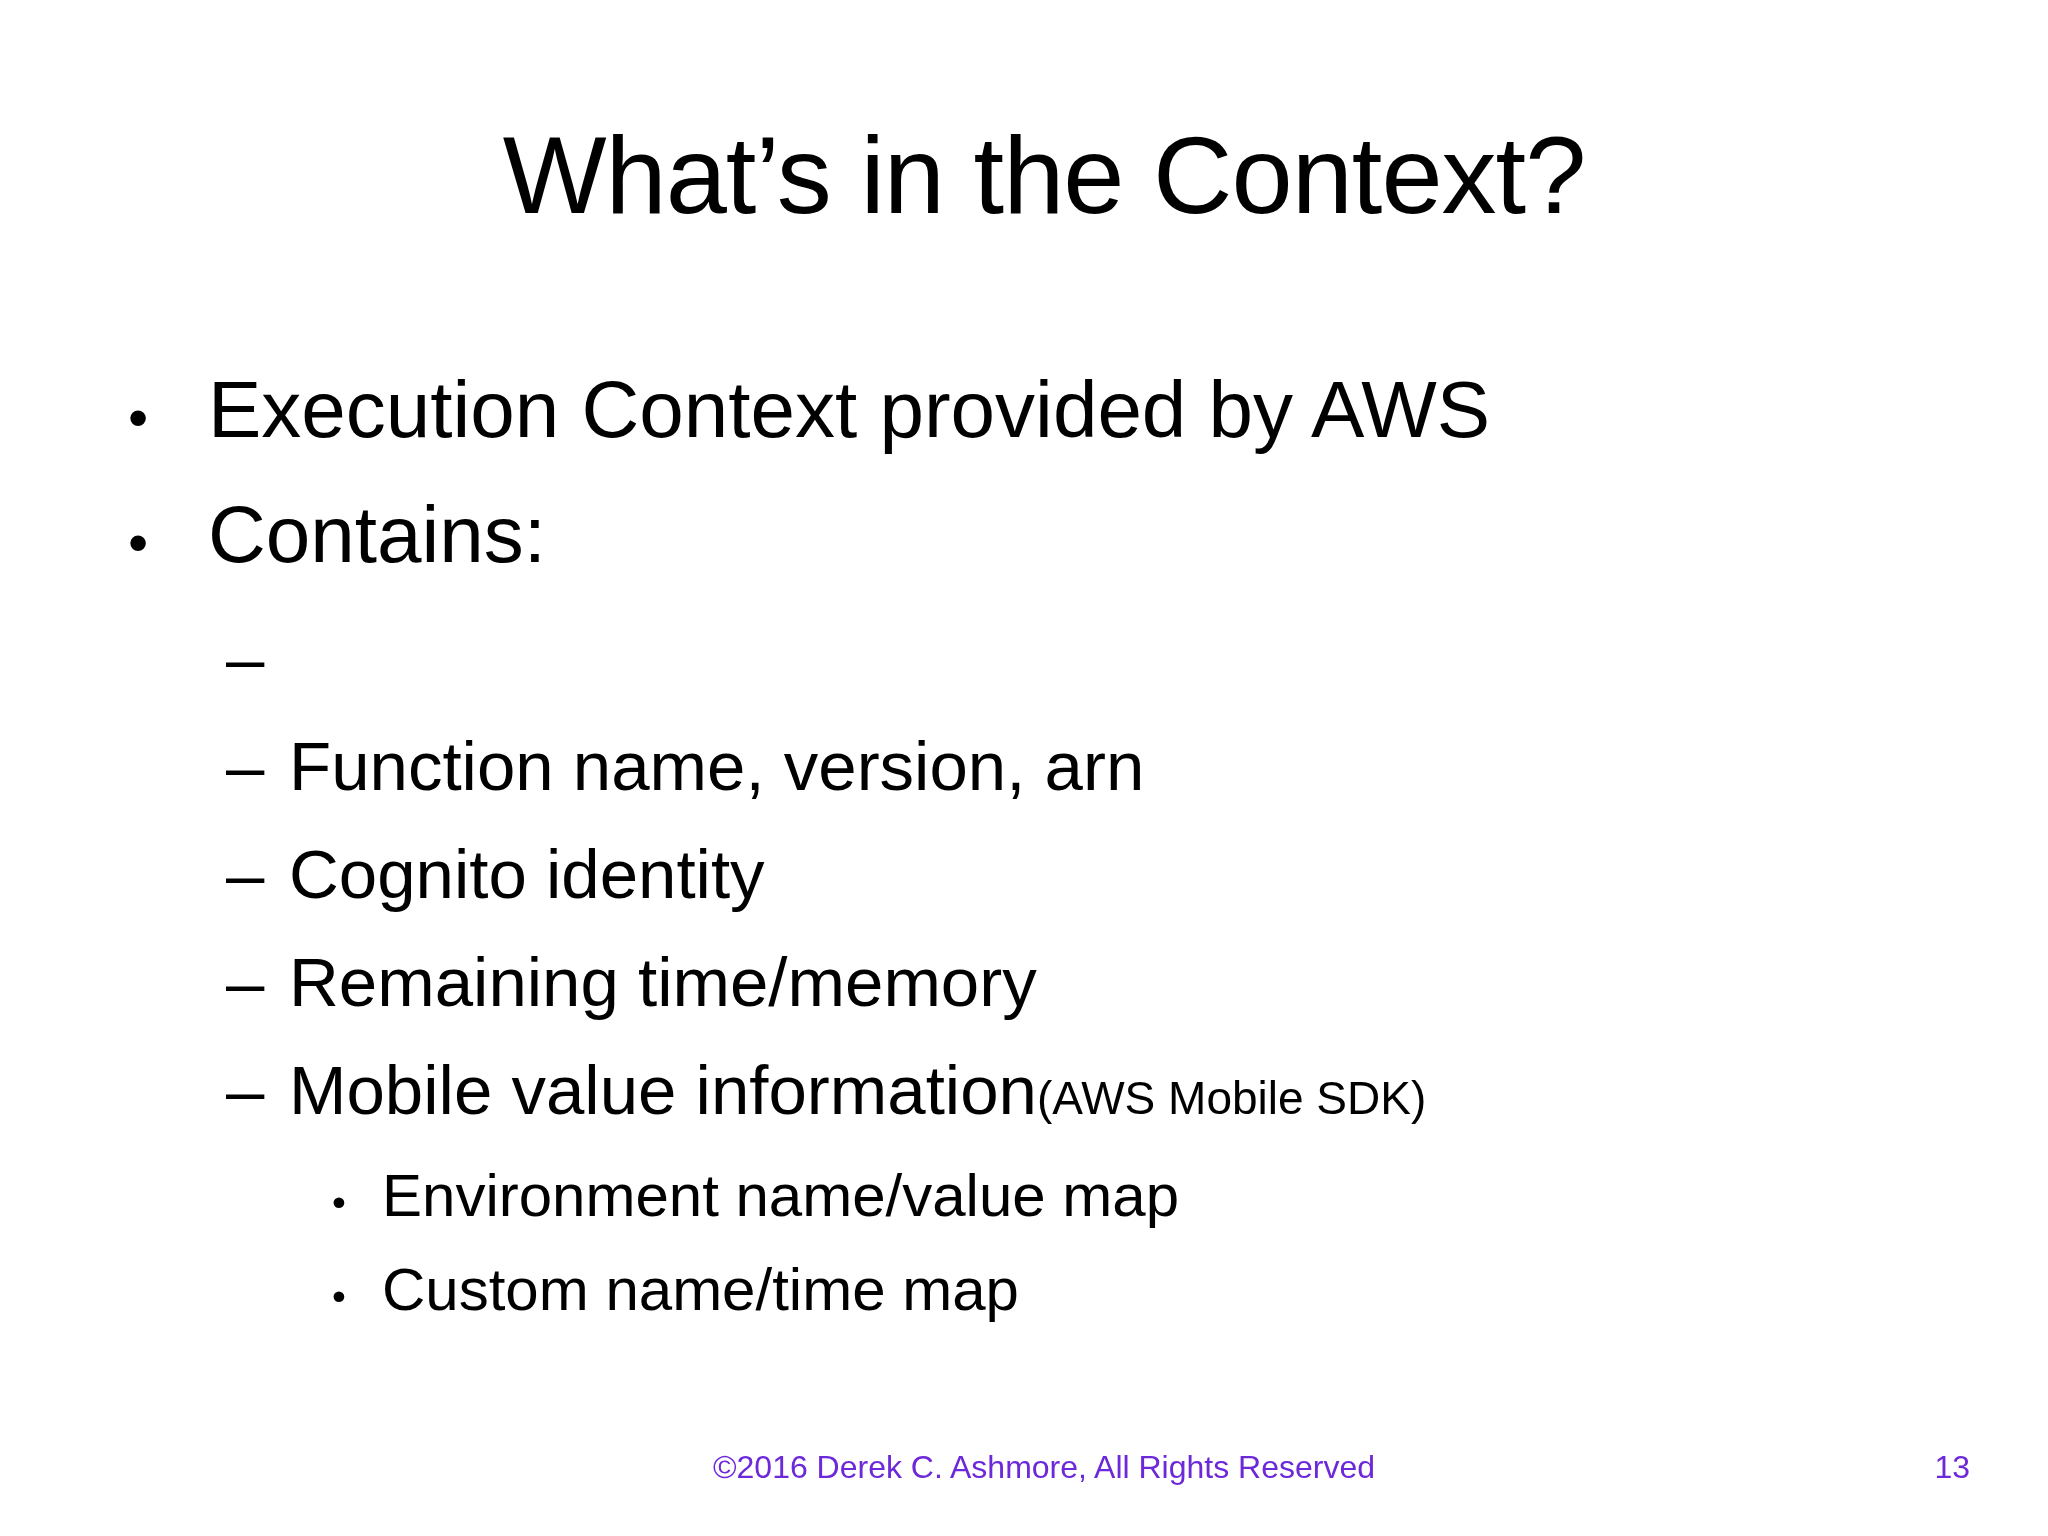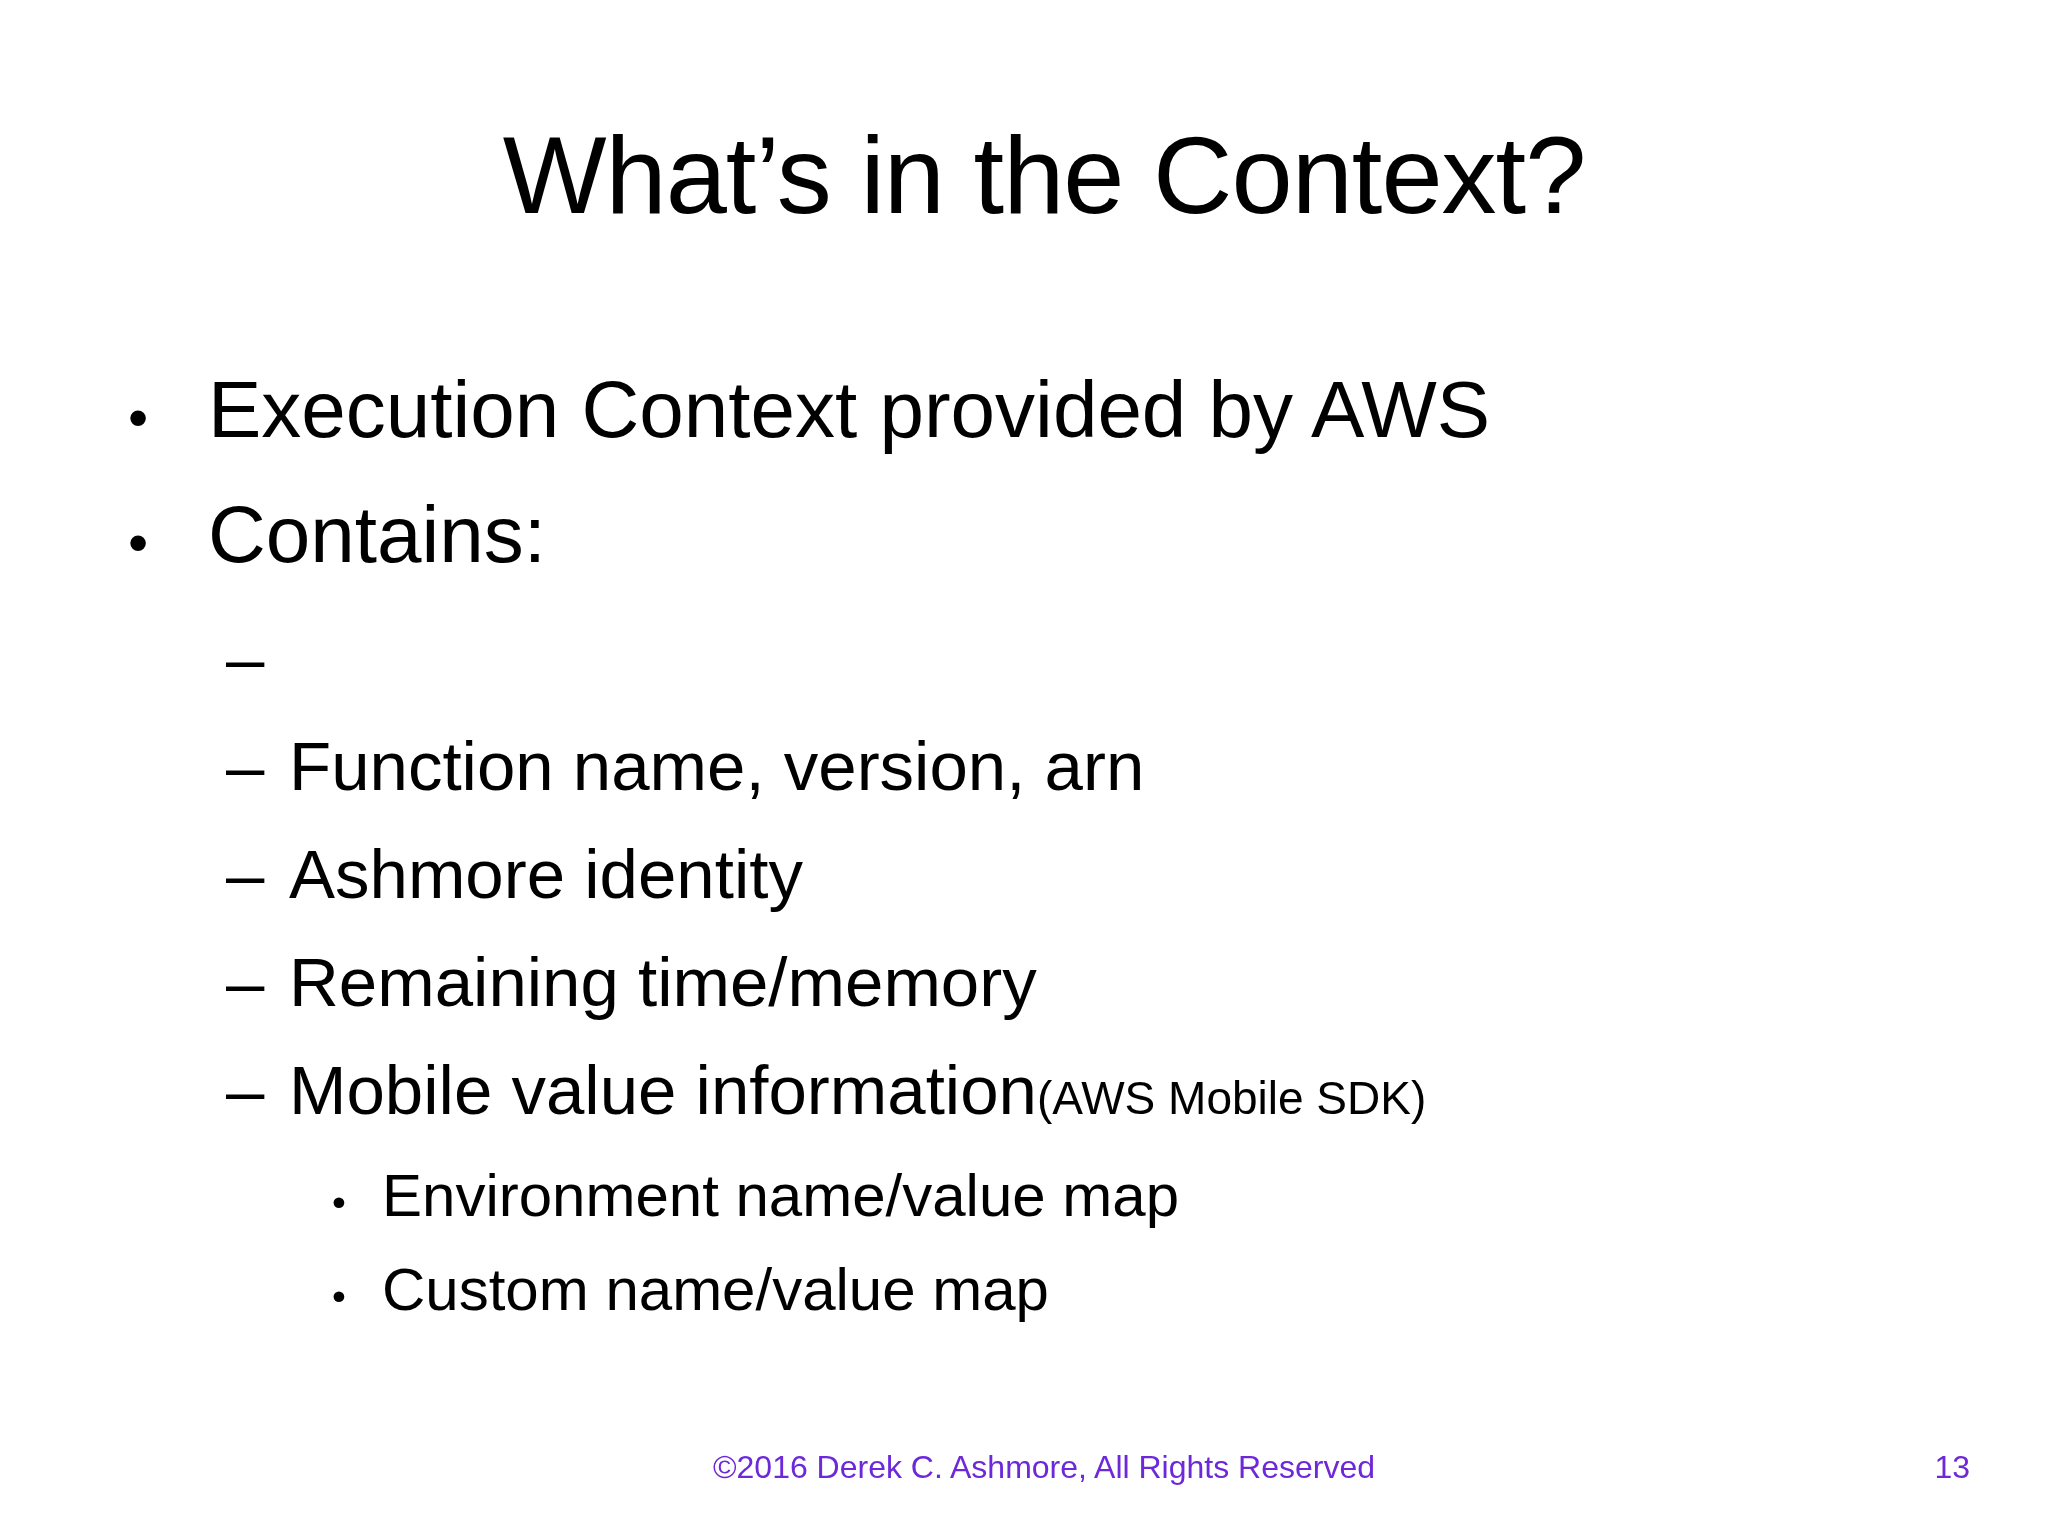--- a/index.html
+++ b/index.html
@@ -120,42 +120,42 @@
       <span class="glyph">–</span>
     </div>
 
     <div class="li l2">
       <span class="glyph">–</span>
       <span class="txt">Function name, version, arn</span>
     </div>
 
     <div class="li l2">
       <span class="glyph">–</span>
-      <span class="txt">Ashmore identity</span>
+      <span class="txt">Cognito identity</span>
     </div>
 
     <div class="li l2">
       <span class="glyph">–</span>
       <span class="txt">Remaining time/memory</span>
     </div>
 
     <div class="li l2">
       <span class="glyph">–</span>
       <span class="txt">Mobile value information</span>
       <span class="small-suffix">(AWS Mobile SDK)</span>
     </div>
 
     <div class="li l3">
       <span class="glyph">•</span>
       <span class="txt">Environment name/value map</span>
     </div>
 
     <div class="li l3">
       <span class="glyph">•</span>
-      <span class="txt">Custom name/value map</span>
+      <span class="txt">Custom name/time map</span>
     </div>
 
   </div>
 
   <div class="footer">
     <span class="copyright">©2016 Derek C. Ashmore, All Rights Reserved</span>
     <span class="pagenum">13</span>
   </div>
 
 </div>

